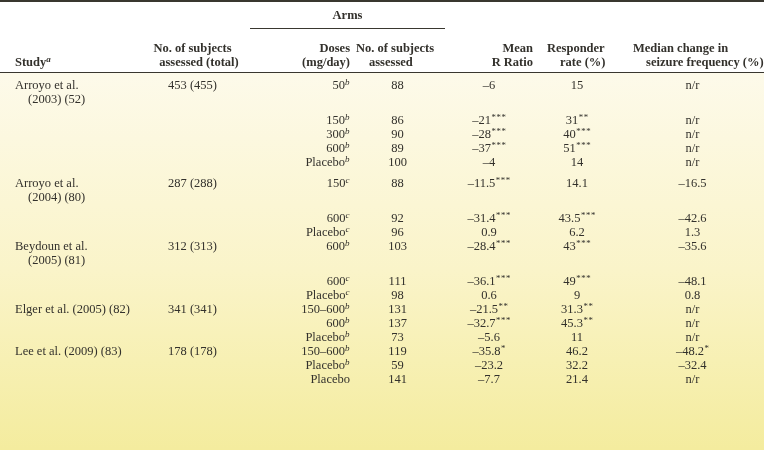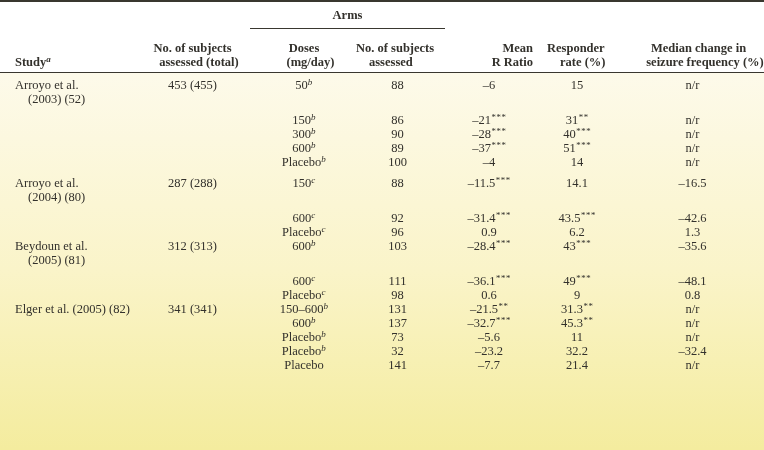--- a/index.html
+++ b/index.html
@@ -36,26 +36,26 @@
     background: #ffffff;
   }
   tr.arms-row th {
     border-top: 2px solid #39372f;
     height: 26px;
     vertical-align: middle;
   }
   th.arms-cell { border-bottom: 1.5px solid #39372f; text-align: center; }
   tr.cols-row th { border-bottom: 1.5px solid #39372f; height: 40px; padding-bottom: 3px; }
   .c-study  { text-align: left; padding-left: 15px; }
-  .c-dose   { text-align: center; padding-left: 8px; }
+  .c-dose   { text-align: right; padding-left: 8px; }
   thead th.c-total  { text-align: center; }
   thead th.c-n      { text-align: left; padding-left: 6px; }
   thead th.c-ratio  { text-align: right; padding-left: 10px; }
   thead th.c-resp   { text-align: left; padding-left: 14px; }
-  thead th.c-median { text-align: center; padding-left: 12px; font-family: Liberation Serif, serif; }
+  thead th.c-median { text-align: left; padding-left: 12px; font-family: Liberation Serif, serif; }
   tbody td { background: transparent; }
   tbody tr.pad td { padding-top: 7px; }
   tbody tr.first td { padding-top: 5px; }
   .line2 { padding-left: 13px; }
   sup {
     font-size: 9px;
     font-style: italic;
     line-height: 0;
     vertical-align: baseline;
     position: relative;
@@ -245,24 +245,35 @@
         <tr class="">
           <td class="c-study"></td>
           <td class="c-total"></td>
           <td class="c-dose">Placebo<sup>b</sup></td>
           <td class="c-n">73</td>
           <td class="c-ratio">–5.6</td>
           <td class="c-resp">11</td>
           <td class="c-median">n/r</td>
         </tr>
         <tr class="">
+          <td class="c-study">
+            <div>Lee et al. (2009) (83)</div>
+          </td>
+          <td class="c-total">178 (178)</td>
+          <td class="c-dose">150–600<sup>b</sup></td>
+          <td class="c-n">119</td>
+          <td class="c-ratio">–35.8<sup>*</sup></td>
+          <td class="c-resp">46.2</td>
+          <td class="c-median">–48.2<sup>*</sup></td>
+        </tr>
+        <tr class="">
           <td class="c-study"></td>
           <td class="c-total"></td>
           <td class="c-dose">Placebo<sup>b</sup></td>
-          <td class="c-n">32</td>
+          <td class="c-n">59</td>
           <td class="c-ratio">–23.2</td>
           <td class="c-resp">32.2</td>
           <td class="c-median">–32.4</td>
         </tr>
         <tr class="">
           <td class="c-study"></td>
           <td class="c-total"></td>
           <td class="c-dose">
             <div>Placebo</div>
           </td>

